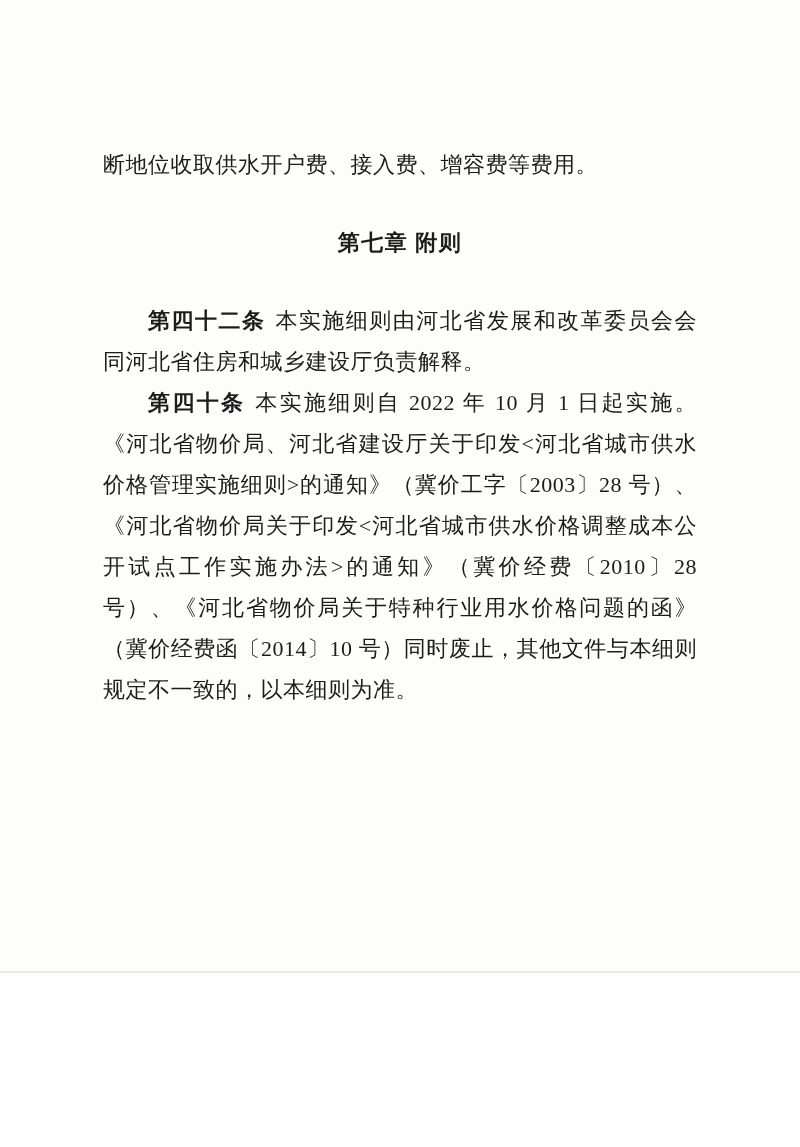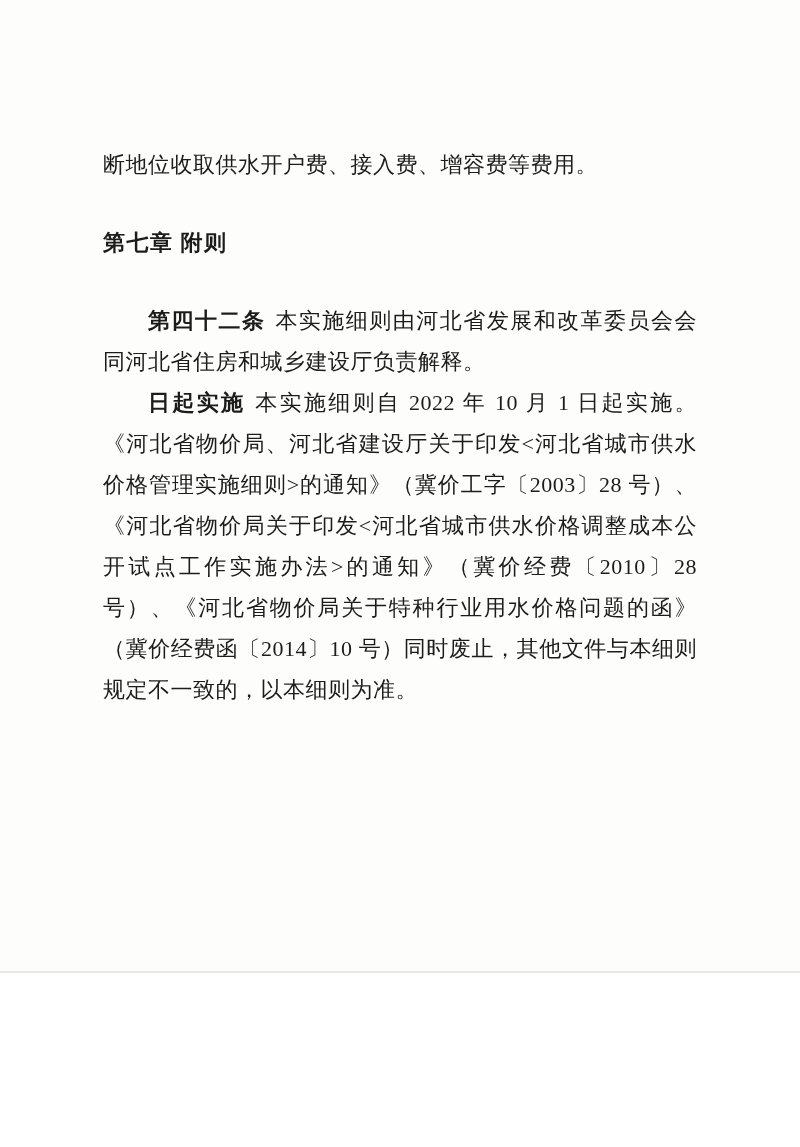--- a/index.html
+++ b/index.html
@@ -45,21 +45,21 @@
   }
   .article-label {
     font-weight: bold;
     margin-right: 0.45em;
   }
   .chapter-heading {
     margin: 37px 0 37px 0;
     font-size: 22px;
     line-height: 41px;
     font-weight: bold;
-    text-align: left;
+    text-align: center;
     letter-spacing: 1.5px;
   }
   .page-number {
     position: absolute;
     top: 1014px;
     right: 122px;
     font-size: 21px;
     line-height: 26px;
     letter-spacing: 2px;
     color: #2a2a2a;
@@ -72,18 +72,18 @@
 <div class="page">
   <div class="content">
 
     <p class="para continuation">断地位收取供水开户费、接入费、增容费等费用。</p>
 
 
     <h2 class="chapter-heading">第七章 附则</h2>
 
     <p class="para article"><span class="article-label">第四十二条</span><span>本实施细则由河北省发展和改革委员会会同河北省住房和城乡建设厅负责解释。</span></p>
 
-    <p class="para article"><span class="article-label">日起实施</span><span>本实施细则自 2022 年 10 月 1 日起实施。《河北省物价局、河北省建设厅关于印发&lt;河北省城市供水价格管理实施细则&gt;的通知》（冀价工字〔2003〕28 号）、《河北省物价局关于印发&lt;河北省城市供水价格调整成本公开试点工作实施办法&gt;的通知》（冀价经费〔2010〕28 号）、《河北省物价局关于特种行业用水价格问题的函》（冀价经费函〔2014〕10 号）同时废止，其他文件与本细则规定不一致的，以本细则为准。</span></p>
+    <p class="para article"><span class="article-label">第四十条</span><span>本实施细则自 2022 年 10 月 1 日起实施。《河北省物价局、河北省建设厅关于印发&lt;河北省城市供水价格管理实施细则&gt;的通知》（冀价工字〔2003〕28 号）、《河北省物价局关于印发&lt;河北省城市供水价格调整成本公开试点工作实施办法&gt;的通知》（冀价经费〔2010〕28 号）、《河北省物价局关于特种行业用水价格问题的函》（冀价经费函〔2014〕10 号）同时废止，其他文件与本细则规定不一致的，以本细则为准。</span></p>
 
   </div>
 
   <div class="page-number">— 13 —</div>
 </div>
 
 </body></html>

